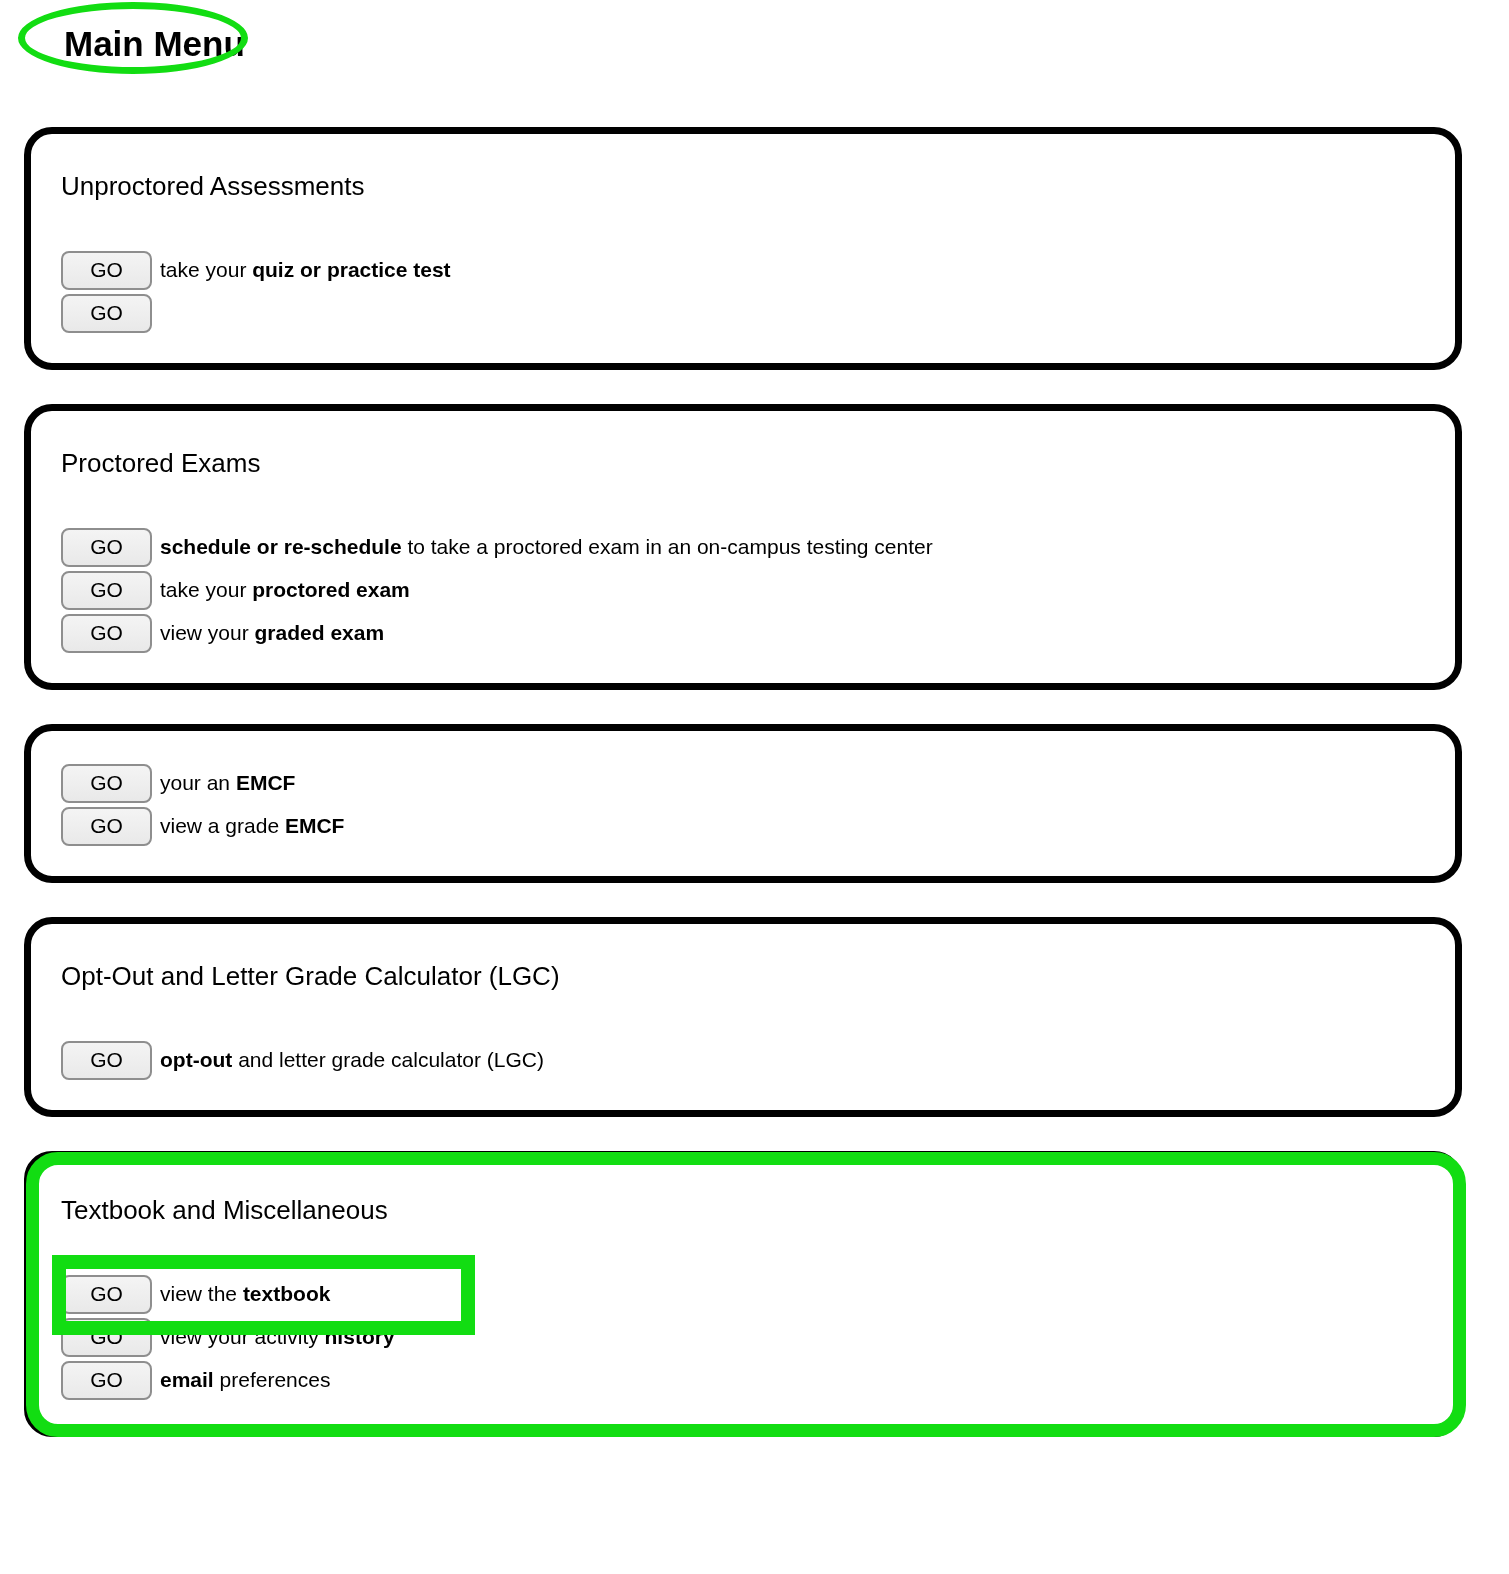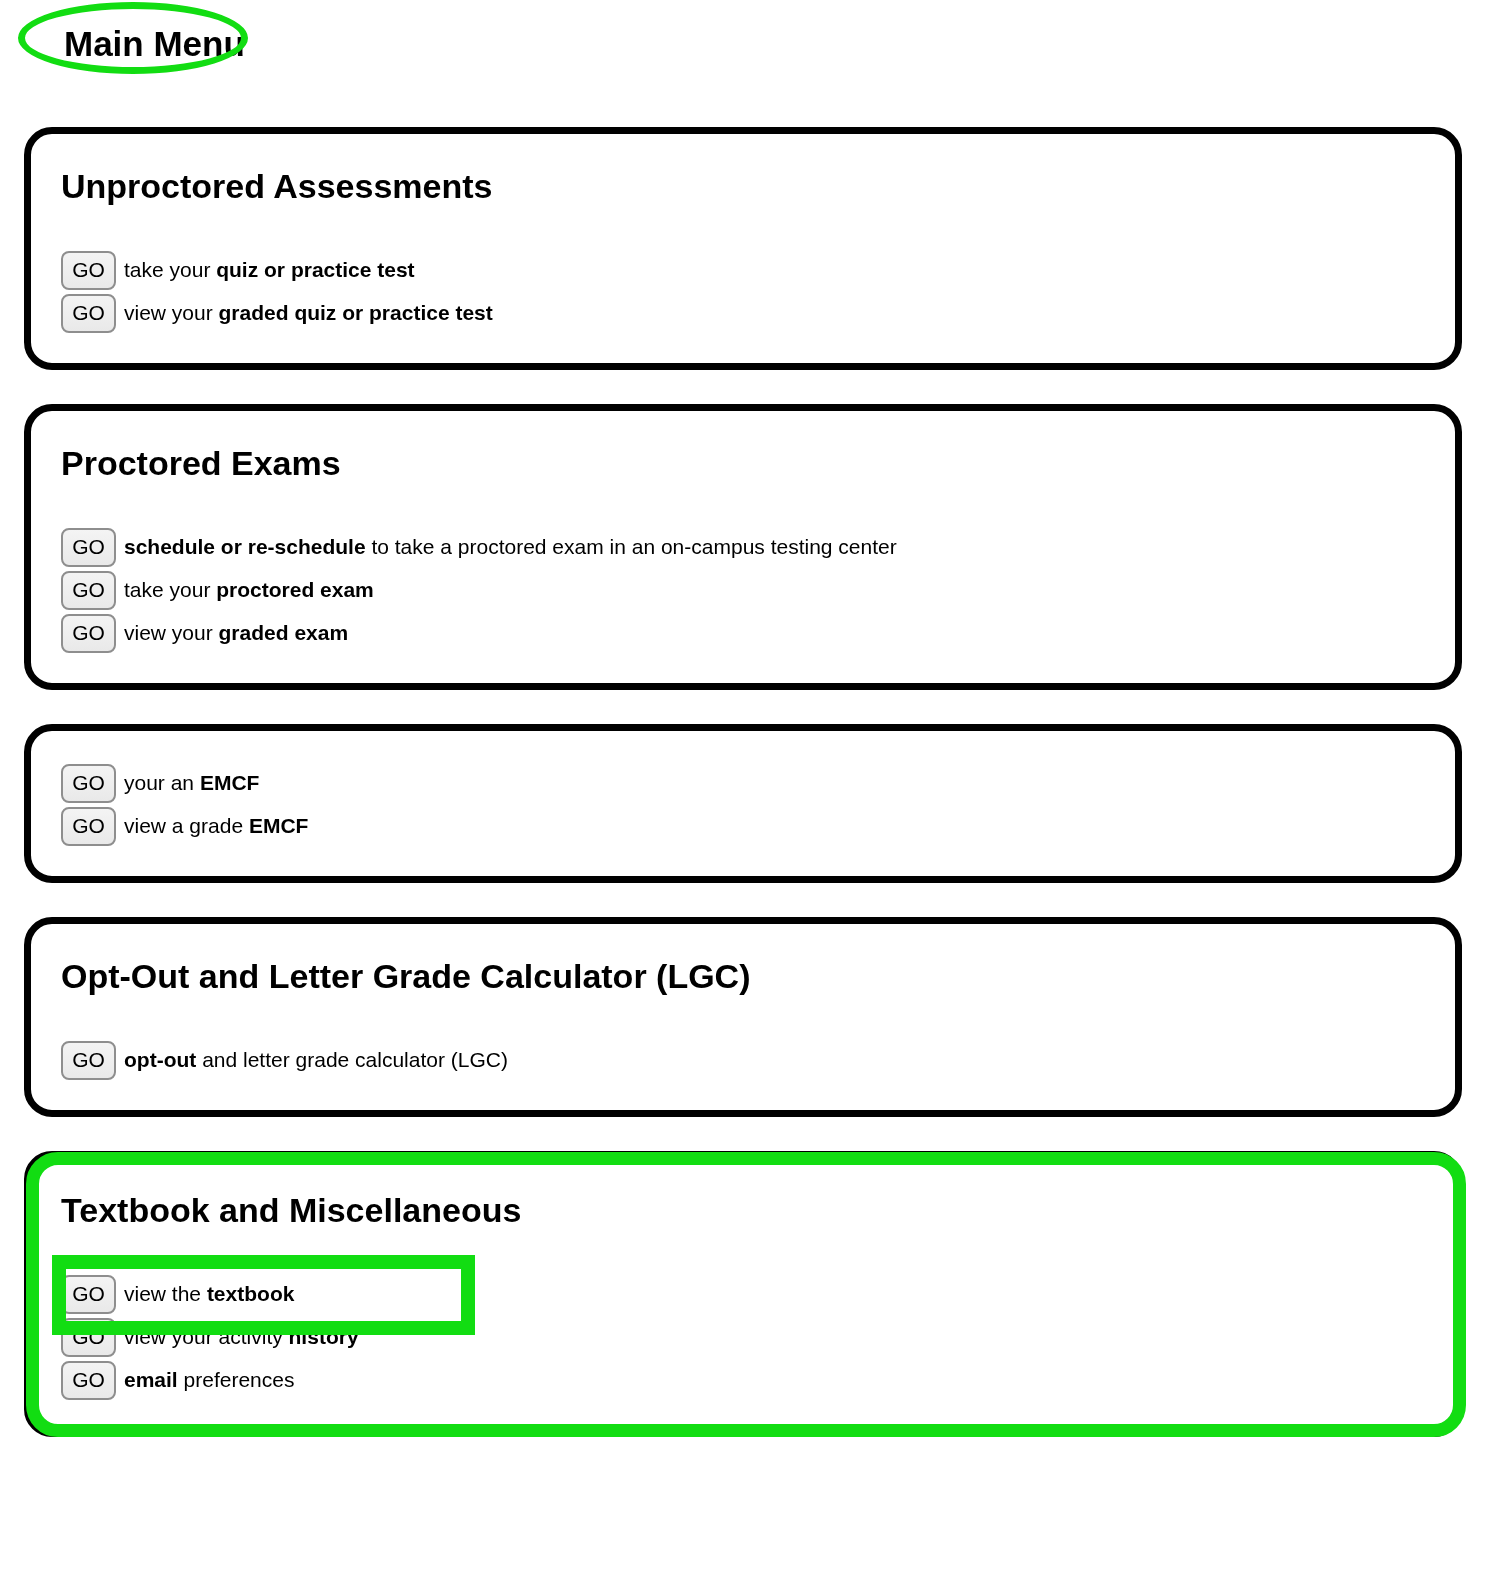--- a/index.html
+++ b/index.html
@@ -33,27 +33,27 @@
     width:1438px;
     margin:0 0 34px 24px;
     border:7px solid #000;
     border-radius:28px;
     padding:32px 30px 30px 30px;
     background:#fff;
     position:relative;
   }
   .panel h2 {
     margin:0 0 44px 0;
-    font-size:34px; line-height:40px; font-weight:bold;
+    font-size:26px; line-height:40px; font-weight:normal;
   }
   .row { display:flex; align-items:center; height:40px; margin-bottom:3px; }
   .row:last-child { margin-bottom:0; }
   button.go {
     box-sizing:border-box;
-    width:55px; height:39px;
+    width:91px; height:39px;
     border:2px solid #8e8e8e;
     border-radius:8px;
     background:linear-gradient(#f4f4f4,#e9e9e9);
     font-family:"Liberation Sans", sans-serif;
     font-size:21px; color:#000;
     padding:0; flex:0 0 auto;
     cursor:pointer;
   }
   .label { font-size:21px; margin-left:8px; white-space:nowrap; }
   .label b { font-weight:bold; }
@@ -86,21 +86,20 @@
 </div>
 
 <div class="panel">
   <h2>Unproctored Assessments</h2>
   <div class="row">
     <button class="go">GO</button>
     <span class="label"><span>take your </span><b>quiz or practice test</b><span></span></span>
   </div>
   <div class="row">
     <button class="go">GO</button>
-    <span class="label"><span>view your </span><b>graded quiz or practice test</b><span></span></span>
   </div>
 </div>
 
 <div class="panel">
   <h2>Proctored Exams</h2>
   <div class="row">
     <button class="go">GO</button>
     <span class="label"><span></span><b>schedule or re-schedule</b><span> to take a proctored exam in an on-campus testing center</span></span>
   </div>
   <div class="row">

